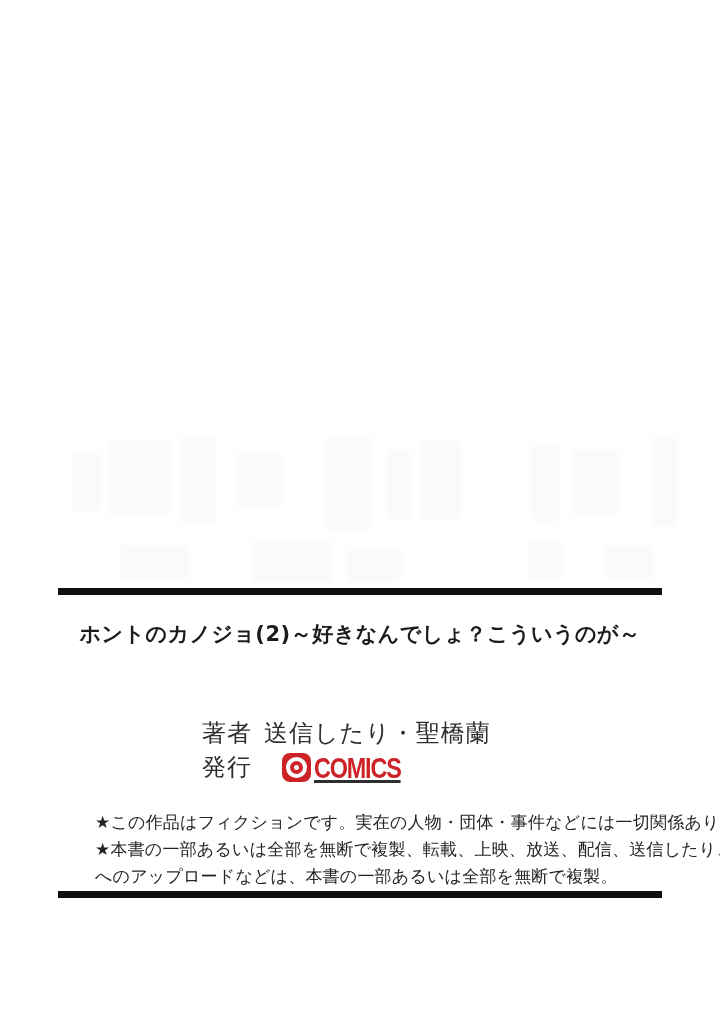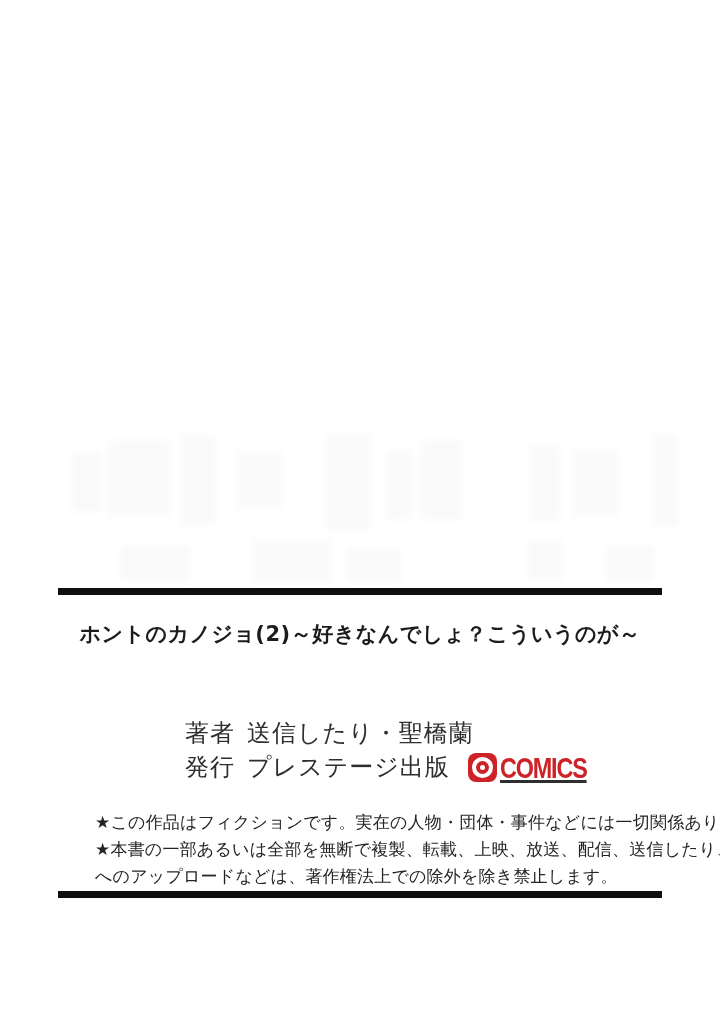--- a/index.html
+++ b/index.html
@@ -62,20 +62,21 @@
   }
   .credits .line {
     height: 34px;
     line-height: 30px;
     display: flex;
     align-items: center;
     white-space: nowrap;
   }
   .credits .role {
     margin-right: 12px;
+    margin-left: 17px;
   }
 
   .publisher-logo {
     display: inline-flex;
     align-items: center;
     margin-left: 18px;
     text-decoration: underline;
   }
   .logo-mark {
     position: relative;
@@ -163,33 +164,32 @@
 
   <div class="book-title">ホントのカノジョ(2)～好きなんでしょ？こういうのが～</div>
 
   <div class="credits">
     <div class="line">
       <span class="role">著者</span>
       <span>送信したり・聖橋蘭</span>
     </div>
     <div class="line">
       <span class="role">発行</span>
-      <span>プレステージ出版</span>
       <span class="publisher-logo">
         <span class="logo-mark">
           <span class="logo-ring-outer"></span>
           <span class="logo-ring-inner"></span>
           <span class="logo-dot"></span>
         </span>
         <span class="logo-text">COMICS</span>
       </span>
     </div>
   </div>
 
   <div class="disclaimer">
     <div class="dline">★この作品はフィクションです。実在の人物・団体・事件などには一切関係ありません。</div>
     <div class="dline">★本書の一部あるいは全部を無断で複製、転載、上映、放送、配信、送信したり、ネット</div>
-    <div class="dline">へのアップロードなどは、著作権法上での除外を除き禁止します。</div>
+    <div class="dline">へのアップロードなどは、本書の一部あるいは全部を無断で複製。</div>
   </div>
 
   <div class="bar bar-bottom"></div>
 
 </div>
 
 </body></html>

